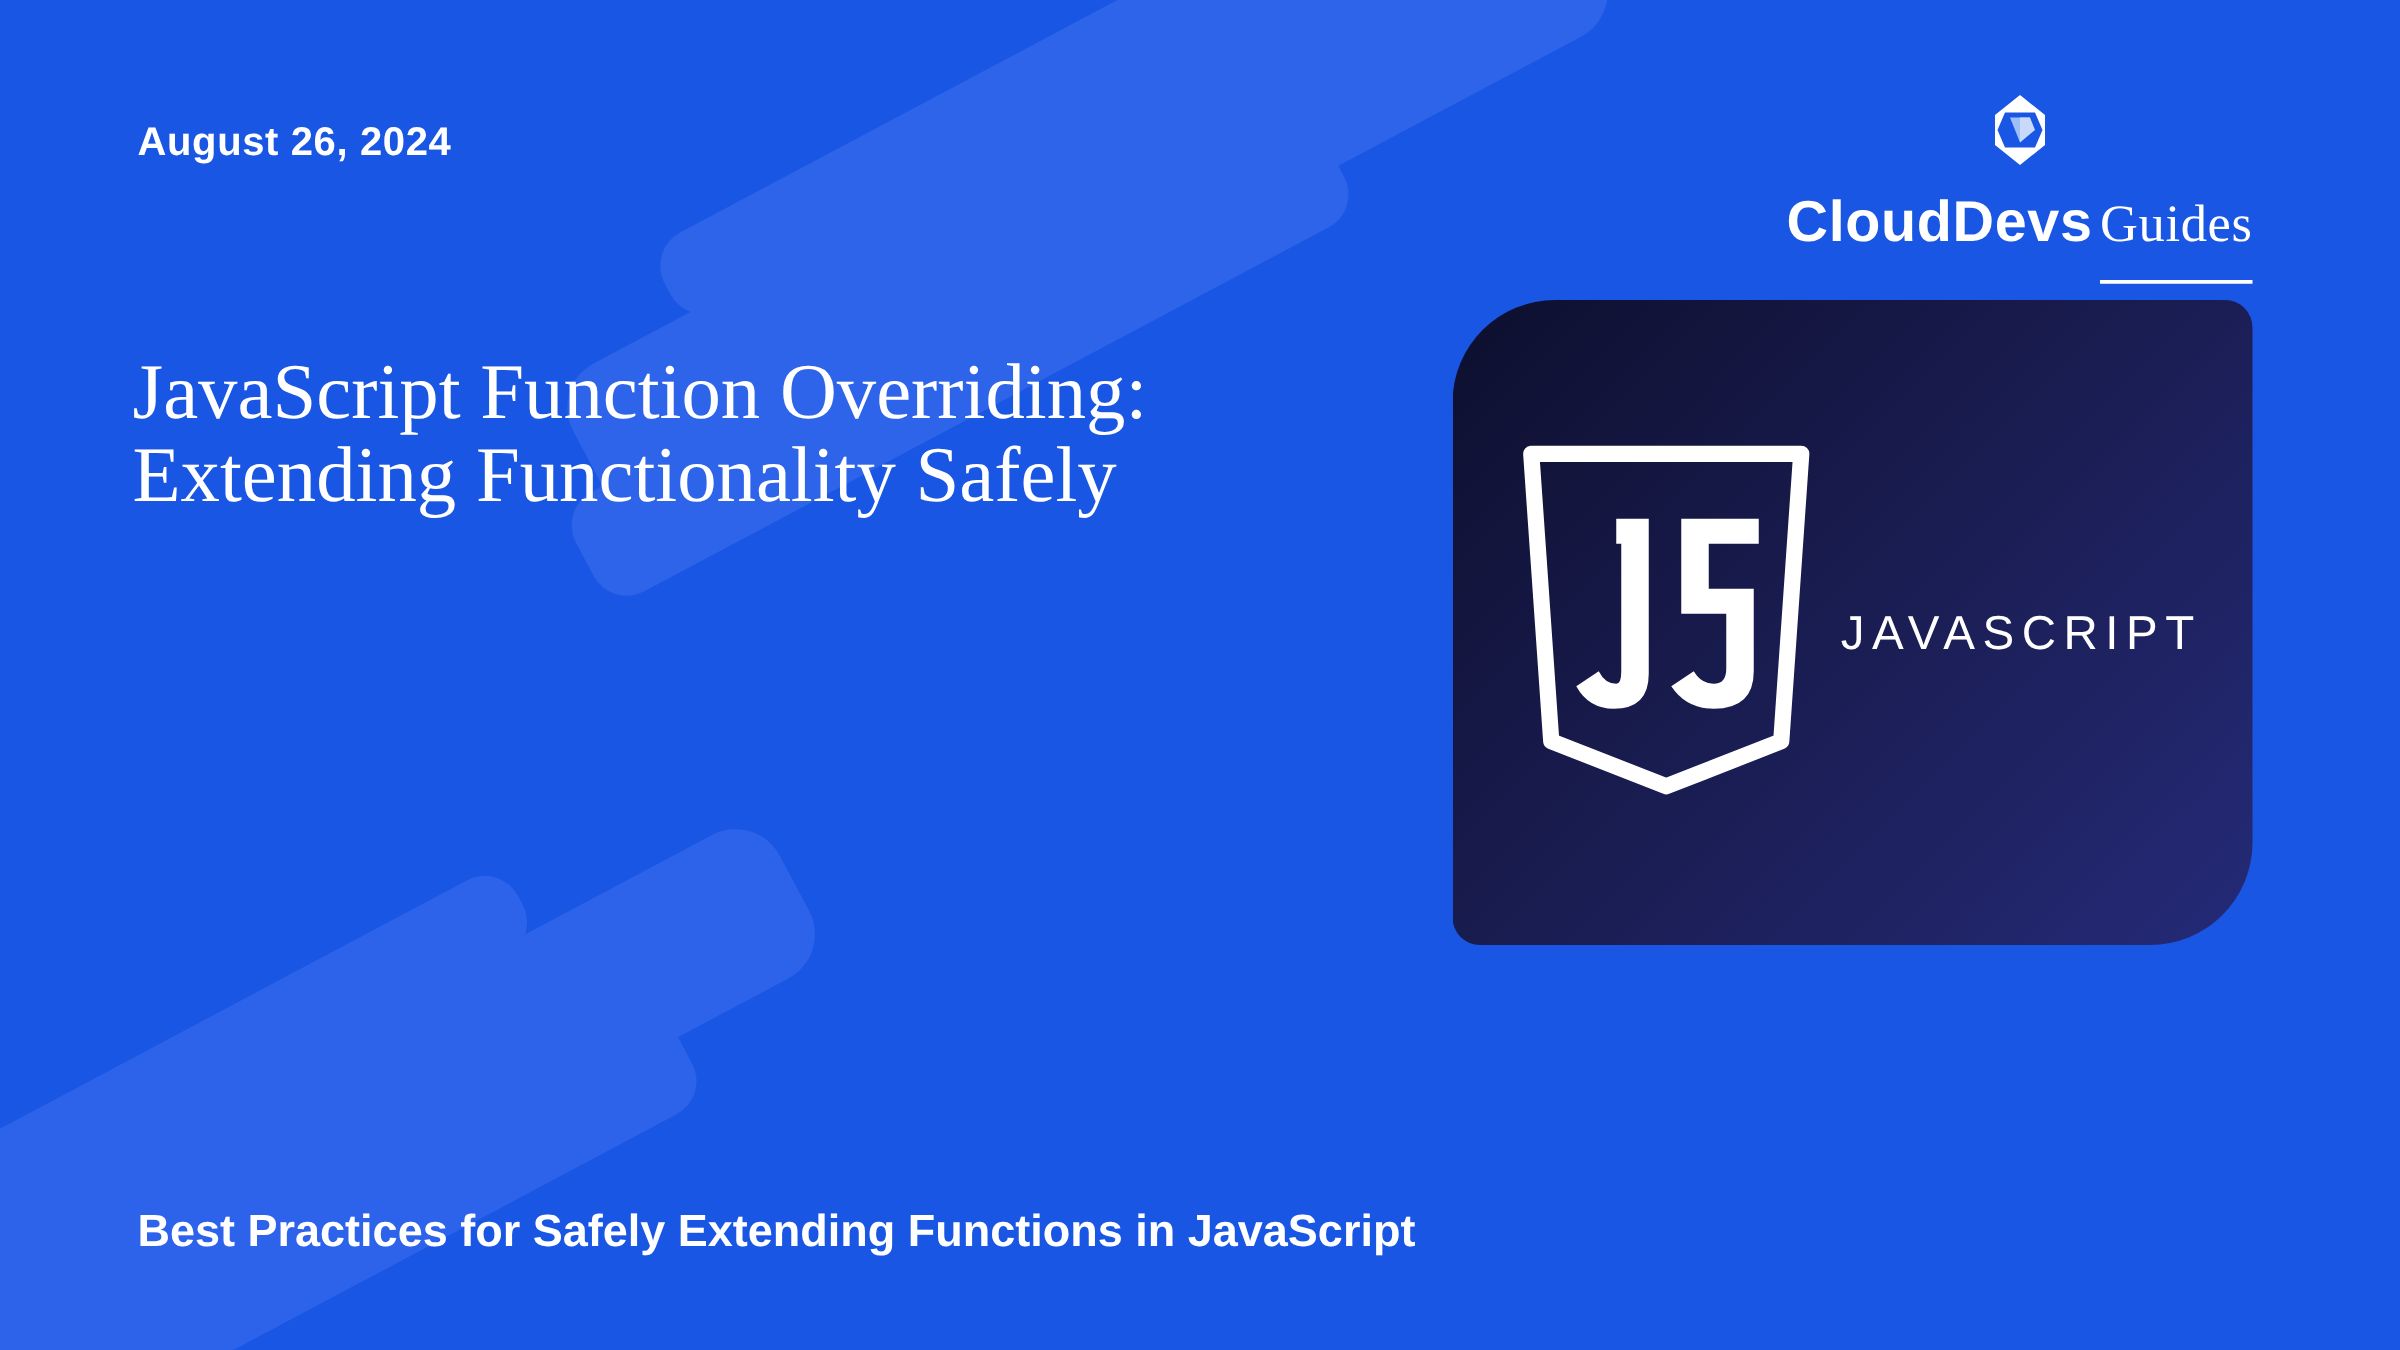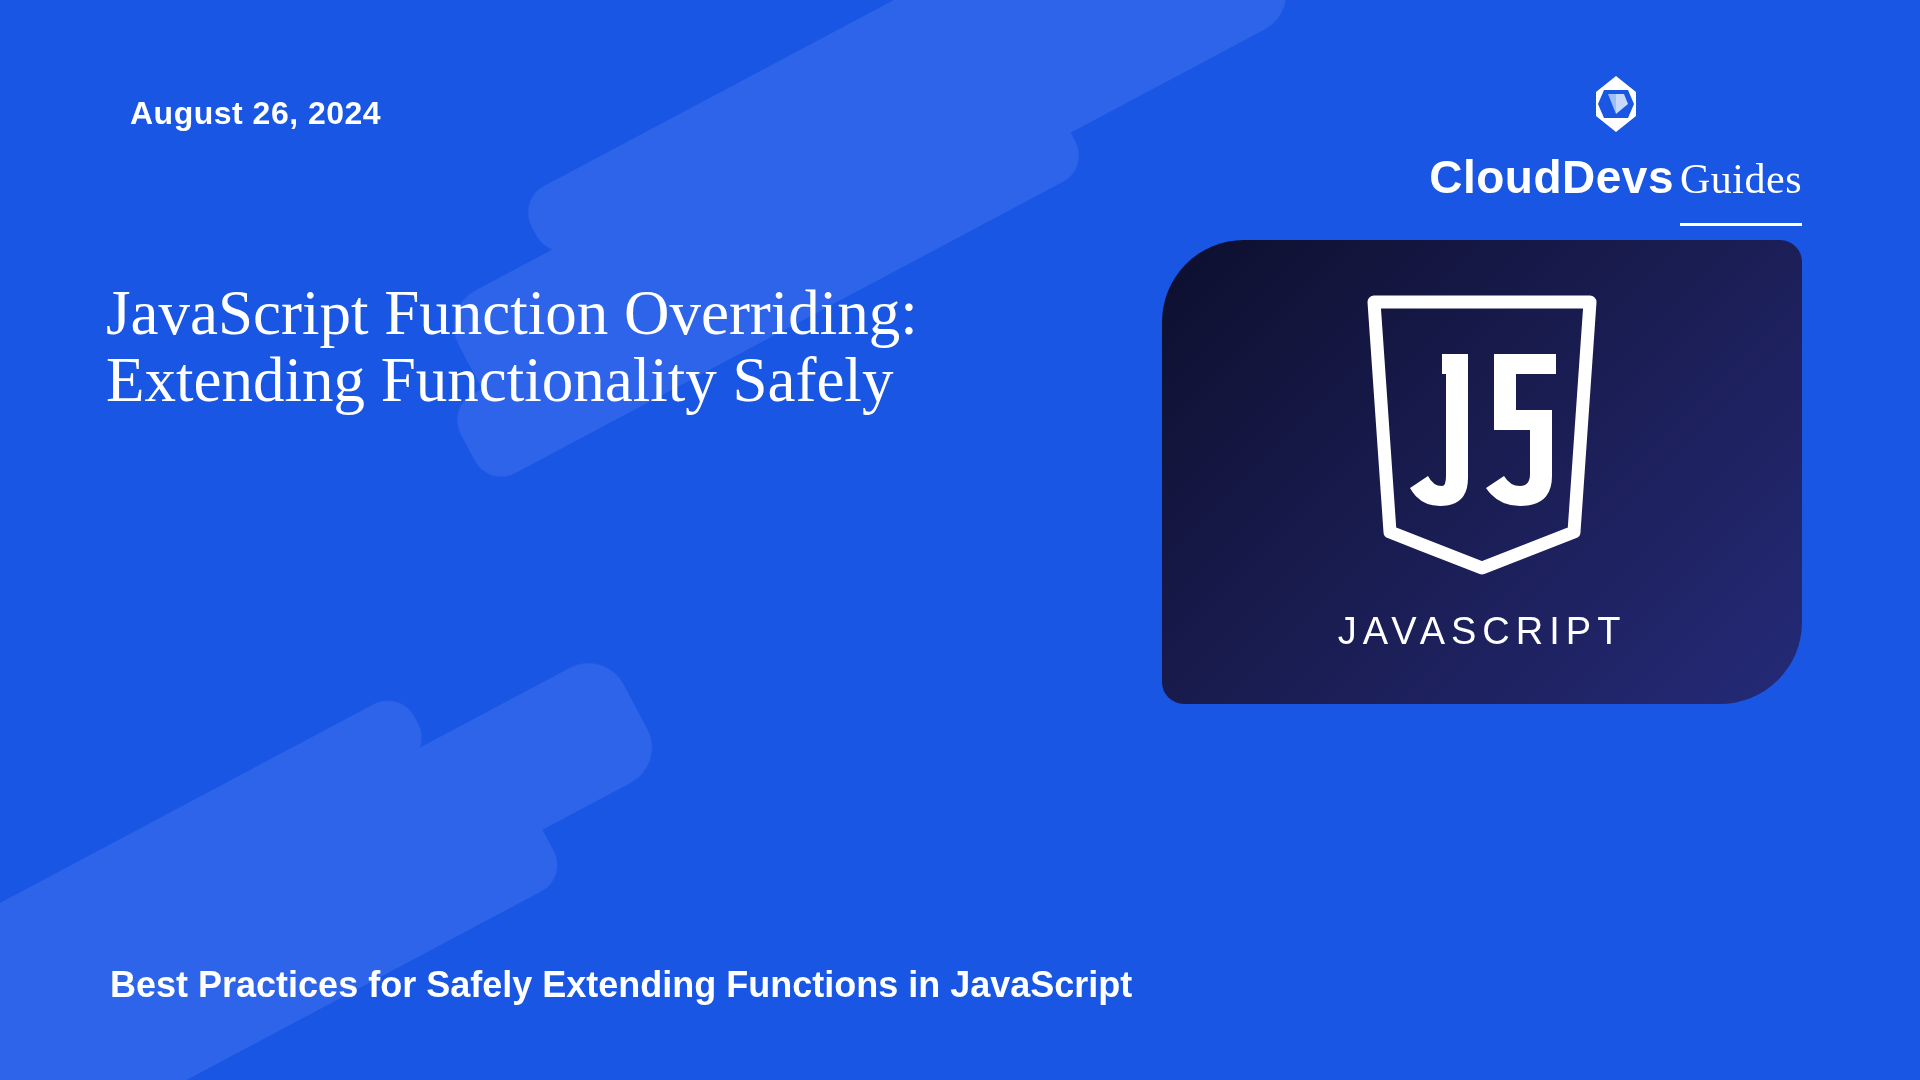--- a/index.html
+++ b/index.html
@@ -25,21 +25,21 @@
 .brush2{width:760px;height:130px;left:-80px;top:820px;border-radius:40px}
 .brush2::before,.brush2::after{
   content:'';position:absolute;background:#3d6ff0;border-radius:30px;
 }
 .brush2::before{width:560px;height:84px;left:60px;top:100px}
 .brush2::after{width:600px;height:68px;left:-40px;top:-60px}
 
 .date{
   position:absolute;left:110px;top:95px;
   font-family:'Segoe UI',Arial,sans-serif;font-weight:700;
-  font-size:32px;letter-spacing:.5px;margin-left:20px;
+  font-size:32px;letter-spacing:.5px;
 }
 .brand{
   position:absolute;right:118px;top:72px;
   display:flex;align-items:center;gap:14px;flex-direction:column;
 }
 .brand-icon{width:64px;height:64px;position:relative}
 .brand-icon svg{width:100%;height:100%}
 .brand-text{
   font-family:'Segoe UI',Arial,sans-serif;
   font-size:46px;font-weight:700;letter-spacing:.5px;
@@ -58,24 +58,24 @@
 }
 .subtitle{
   position:absolute;left:110px;top:920px;
   font-family:'Segoe UI',Arial,sans-serif;font-weight:700;
   font-size:36px;
   margin-top:44px;
 }
 
 .card{
   position:absolute;right:118px;top:240px;
-  width:640px;height:464px;
+  width:640px;height:516px;
   background:linear-gradient(135deg,#0d0f2e 0%,#1a1d52 50%,#252a78 100%);
   border-radius:82px 22px 82px 22px;
-  display:flex;flex-direction:column;align-items:center;justify-content:center;
+  display:flex;flex-direction:row;align-items:center;justify-content:center;
   gap:10px;
 }
 .js-shield{width:260px;height:290px}
 .js-shield svg{width:100%;height:100%}
 .js-label{
   font-family:'Segoe UI',Arial,sans-serif;
   font-size:38px;letter-spacing:6px;font-weight:500;
   margin-top:18px;
 }
 </style>

